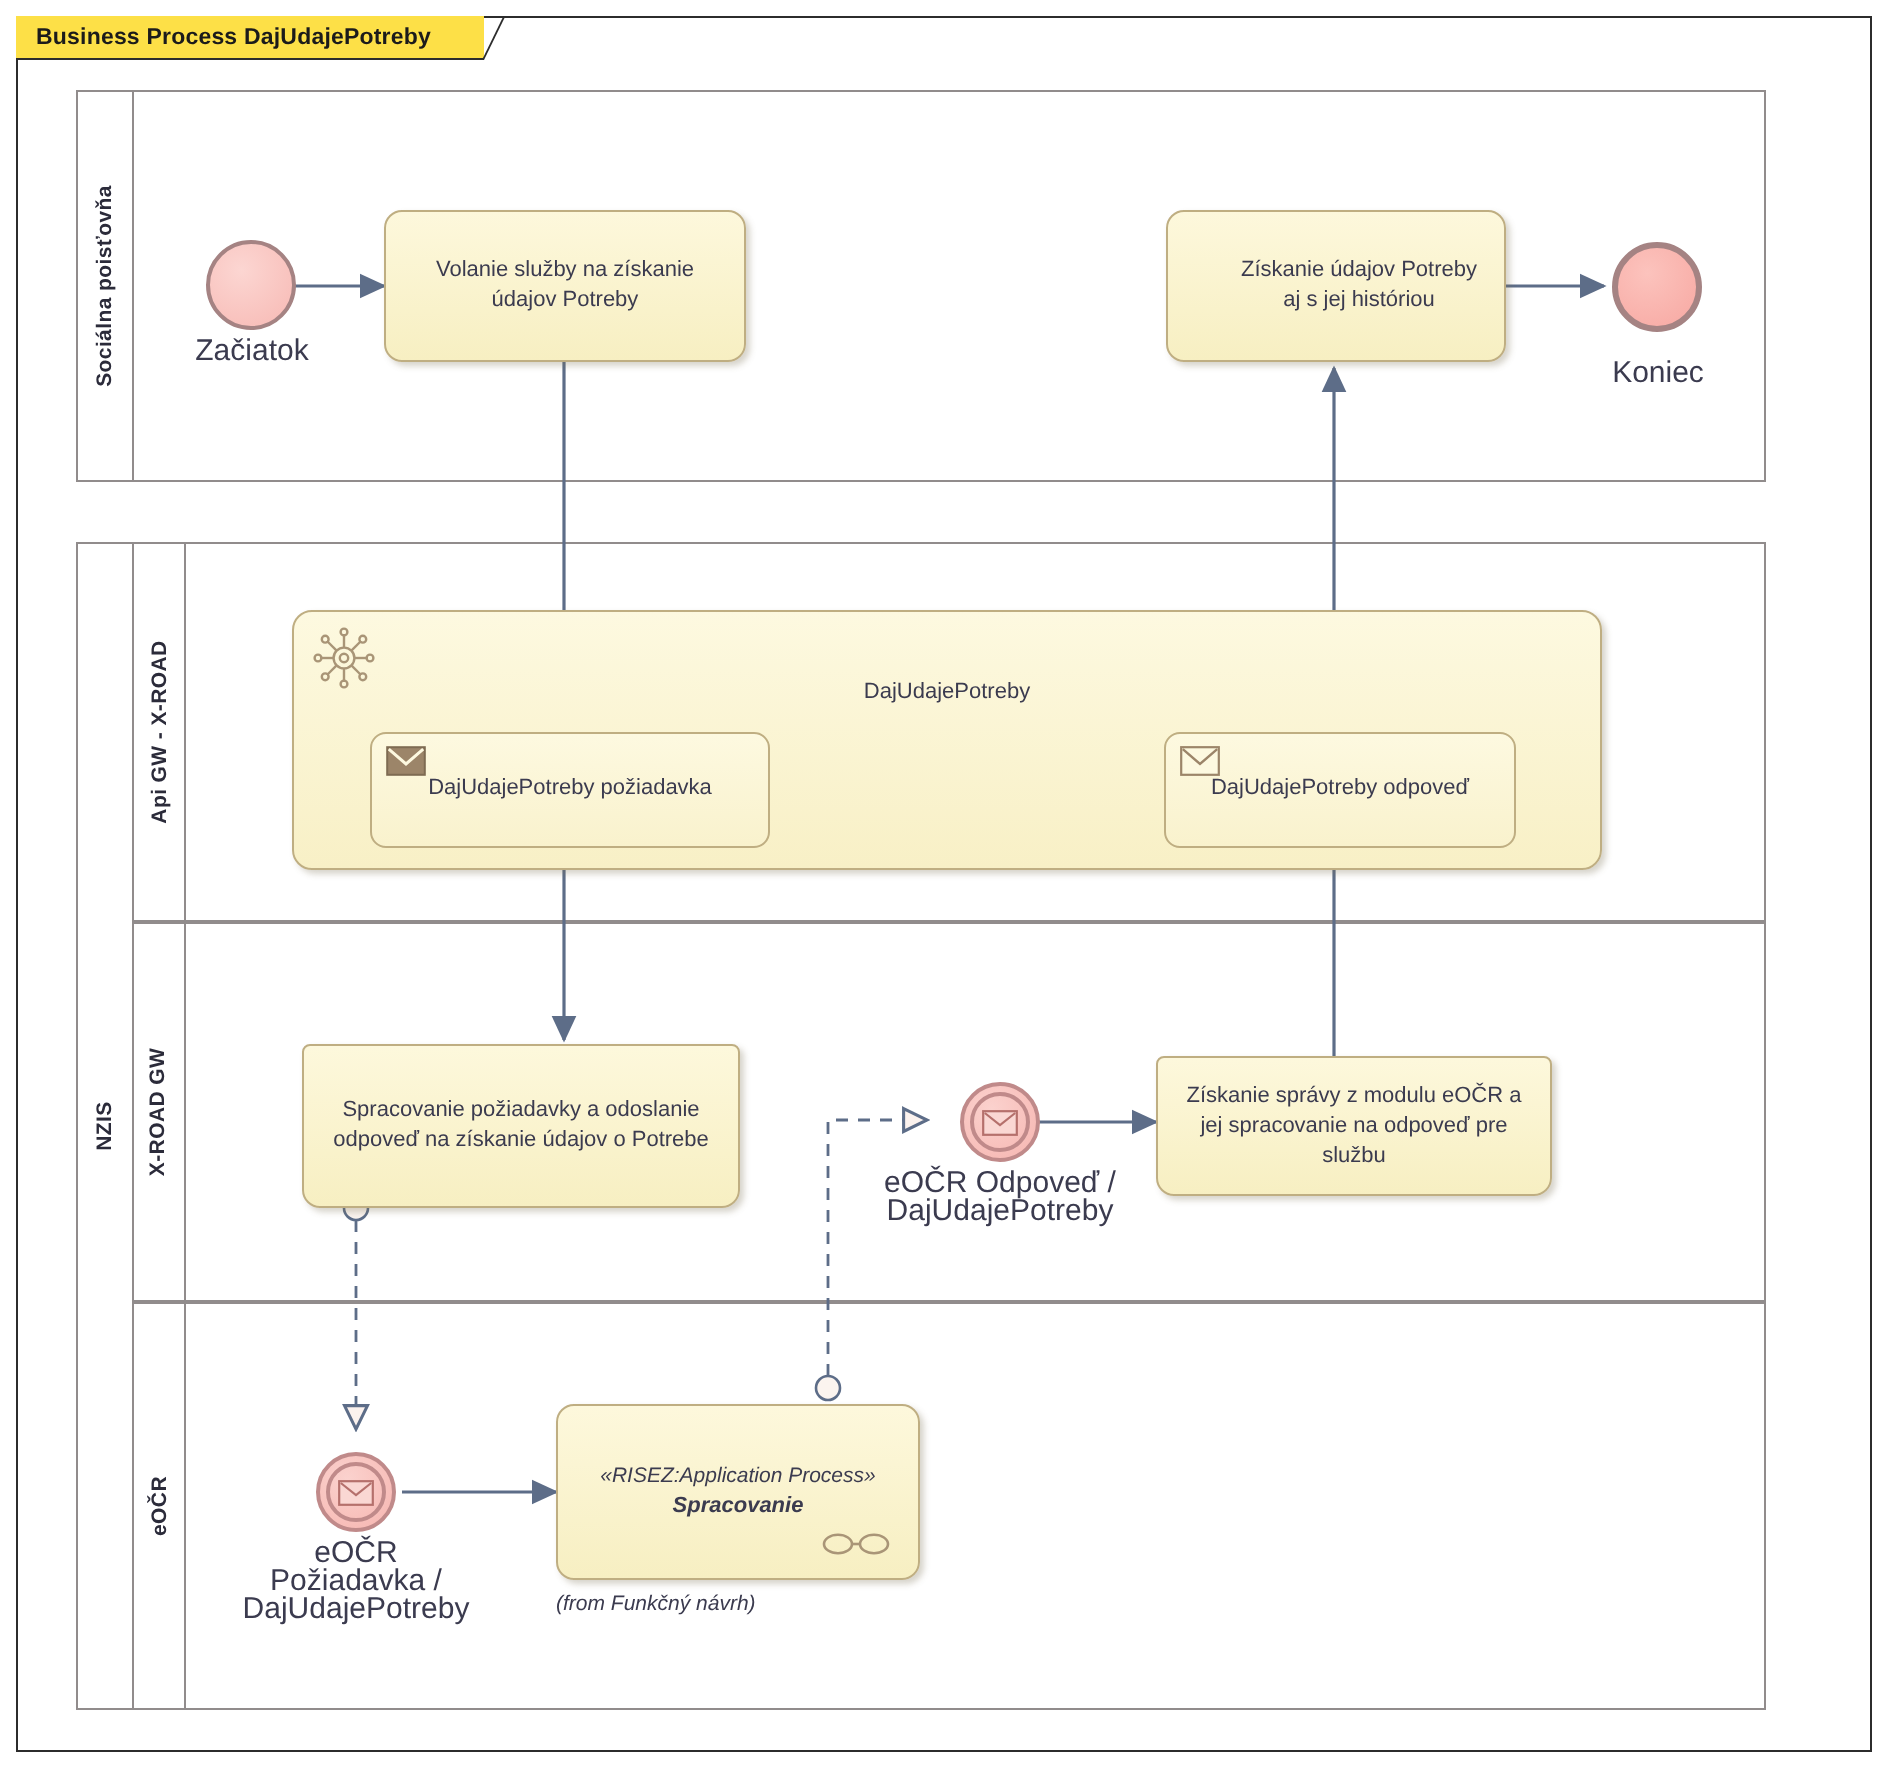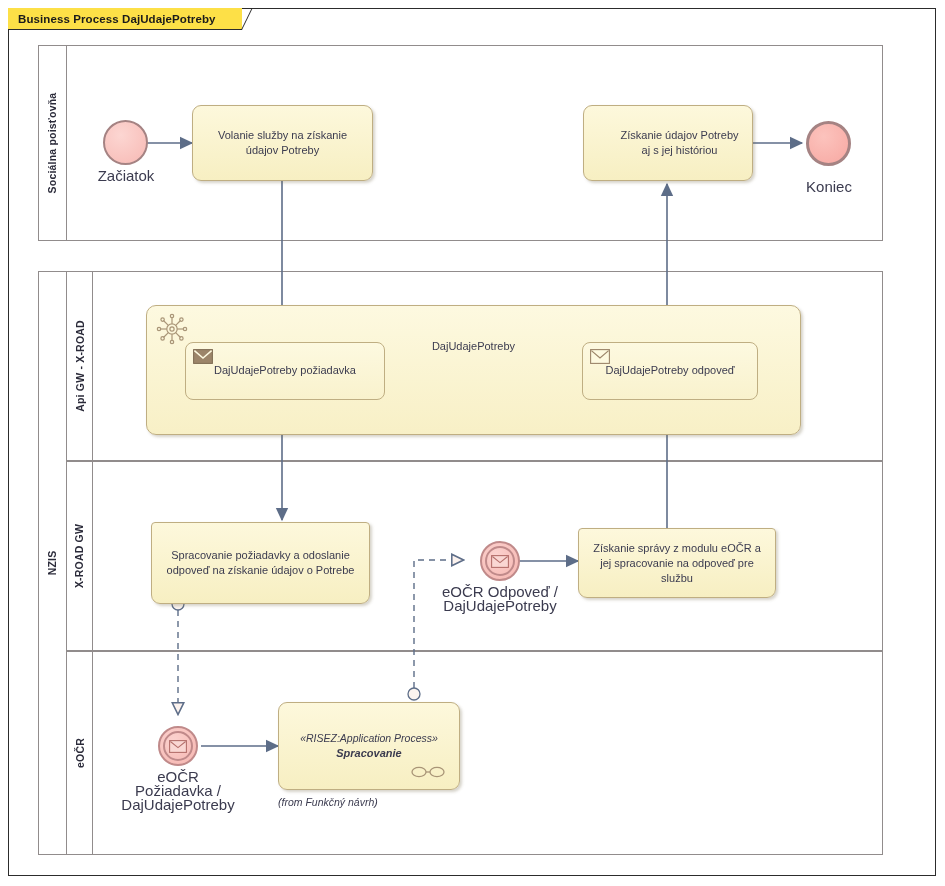--- a/index.html
+++ b/index.html
@@ -83,20 +83,21 @@
     font-size:11px;color:#3b3b4f;
   }
   
   .msgtask{
     position:absolute;box-sizing:border-box;
     background:linear-gradient(180deg,#fdf9e0 0%,#f9f2cd 100%);
     border:1px solid #bfae82;border-radius:8px;
     display:flex;align-items:center;justify-content:center;
     text-align:center;font-size:11px;line-height:15px;color:#3b3b4f;
     padding:16px 8px 17px 8px;
+    margin-top:24px;
   }
   .env{position:absolute;left:7px;top:6px;width:20px;height:15px;}
 
   
   .ev{position:absolute;border-radius:50%;box-sizing:border-box;}
   .ev-start{
     background:radial-gradient(circle at 38% 32%,#fcd6d2 0%,#f7b9b4 100%);
     border:2px solid #a58383;
   }
   .ev-end{

